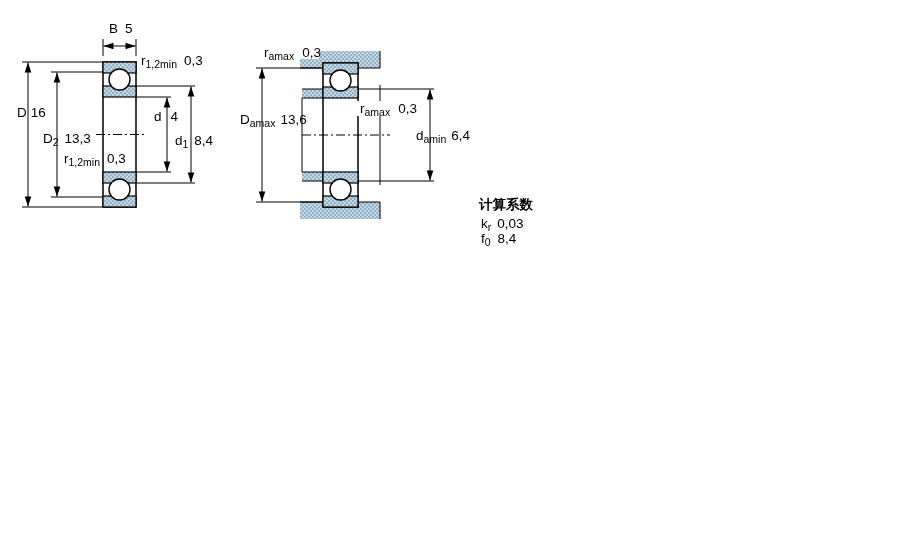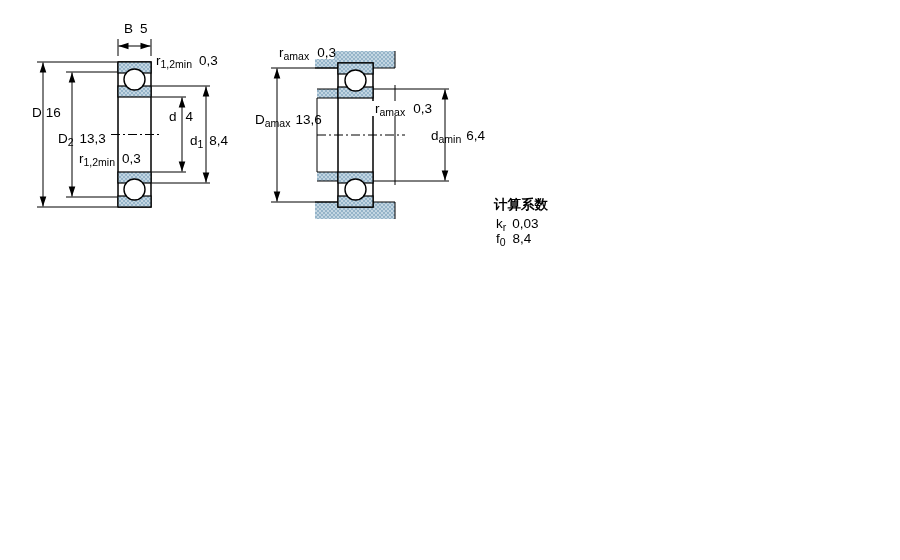--- a/index.html
+++ b/index.html
@@ -1,16 +1,16 @@
 <!DOCTYPE html>
 <html><head>
 <meta charset="utf-8">
 <style>
   html,body{margin:0;padding:0;background:#fff;}
-  .canvas{position:relative;width:864px;height:560px;background:#fff;overflow:hidden;margin-left:15px;}
+  .canvas{position:relative;width:864px;height:560px;background:#fff;overflow:hidden;}
   svg text{font-family:"Liberation Sans","DejaVu Sans",sans-serif;font-size:13.5px;fill:#000;}
   svg .sub{font-size:10.5px;}
   svg .hd{font-weight:bold;font-size:13.5px;}
   .outline{fill:#ffffff;stroke:#000;stroke-width:1.5;}
   .steel{stroke:#000;stroke-width:1.2;}
   .ball{fill:#ffffff;stroke:#000;stroke-width:1.4;}
   .dim{stroke:#000;stroke-width:1;fill:none;}
   .ext{stroke:#000;stroke-width:1;fill:none;}
   .cl{stroke:#000;stroke-width:1;fill:none;stroke-dasharray:9 3 2 3;}
   .knock{fill:#ffffff;}

